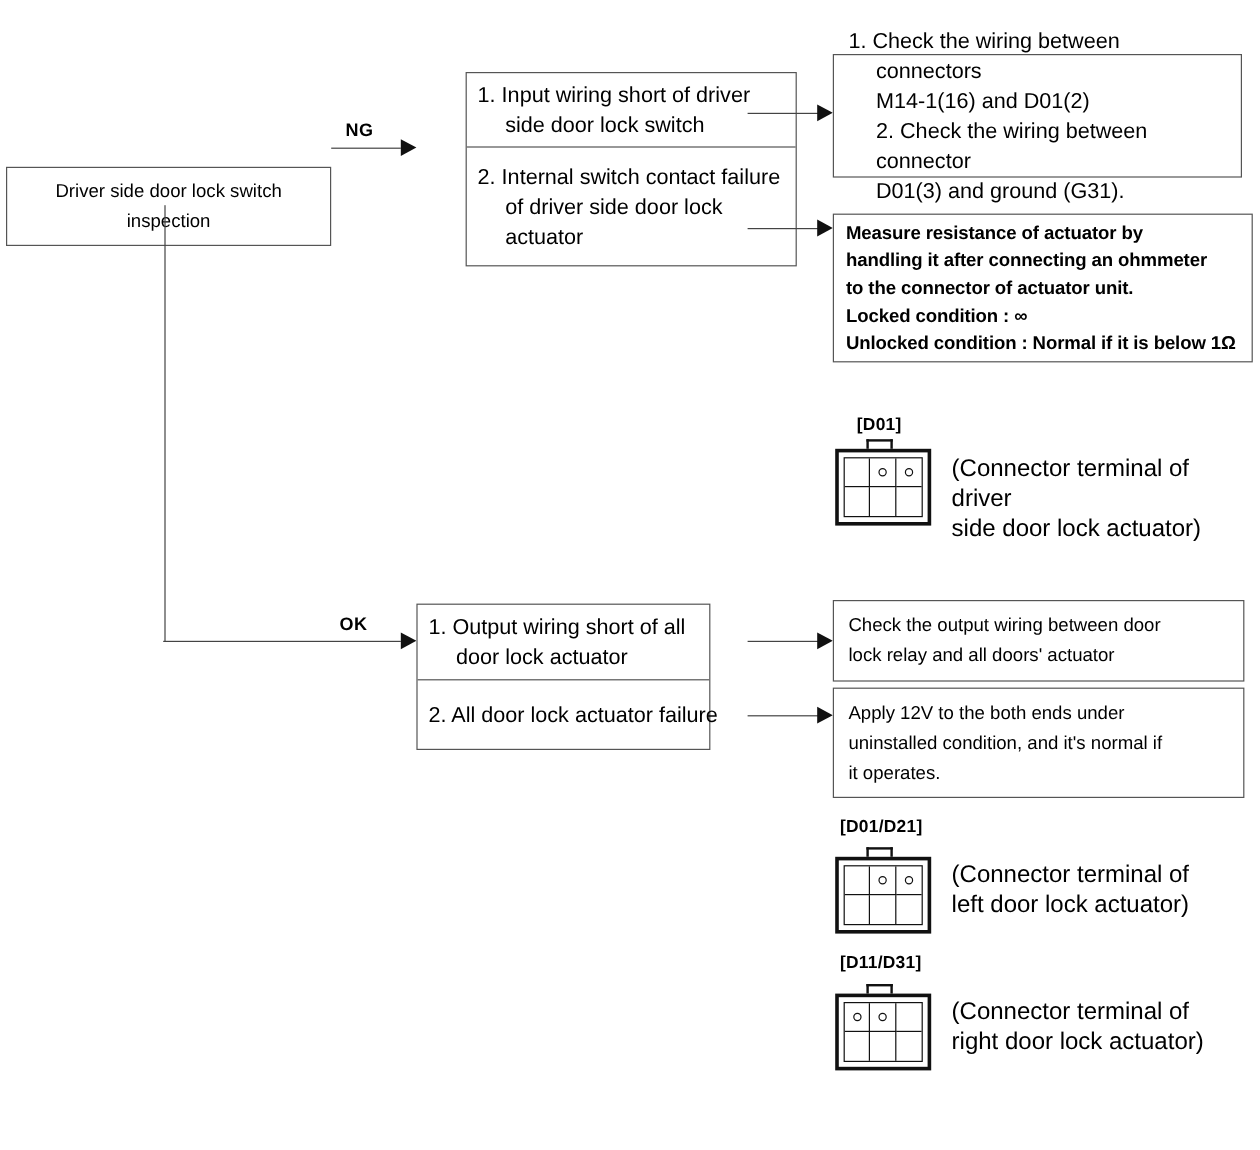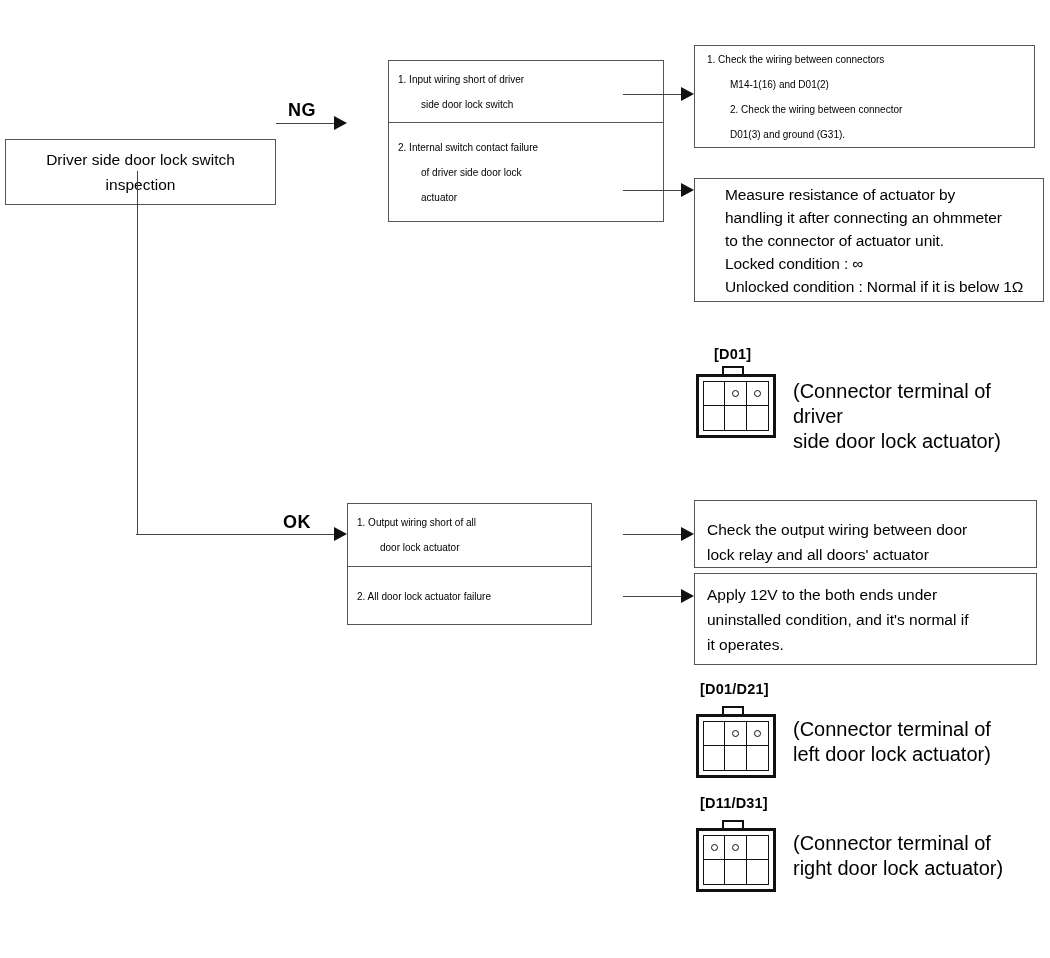--- a/index.html
+++ b/index.html
@@ -35,26 +35,25 @@
     font-size: 15.5px;
     line-height: 25px;
     white-space: pre-line;
     color: #000000;
   }
   .txt-center {
     text-align: center;
     width: 100%;
   }
   .bold-box .txt {
-    font-weight: normal;
+    font-weight: bold;
     letter-spacing: -0.1px;
-    margin-left: 20px;
   }
   .numtxt {
-    font-size: 10px;
+    font-size: 18px;
     line-height: 25px;
     white-space: pre-line;
     padding-left: 23px;
     text-indent: -23px;
   }
   .divider {
     position: absolute;
     height: 0;
     border-top: 1.5px solid #555555;
   }
@@ -71,21 +70,21 @@
   .arrowhead {
     position: absolute;
     width: 0;
     height: 0;
     border-top: 7px solid transparent;
     border-bottom: 7px solid transparent;
     border-left: 13px solid #111111;
   }
   .label {
     position: absolute;
-    font-size: 18px;
+    font-size: 15px;
     font-weight: bold;
     letter-spacing: 0.4px;
   }
   
   .conn-wrap { position: absolute; }
   .conn-tab {
     position: absolute;
     left: 26px;
     top: 0;
     width: 22px;
@@ -240,21 +239,21 @@
     </div>
   </div>
 
   <div class="hline" style="left:623px; top:534px; width:60px;"></div>
   <div class="arrowhead" style="left:681px; top:527px;"></div>
 
   <div class="hline" style="left:623px; top:596px; width:60px;"></div>
   <div class="arrowhead" style="left:681px; top:589px;"></div>
 
   <div class="box" style="left:694px; top:500px; width:343px; height:68px;">
-    <div class="cell" style="left:12px; top:0; right:8px; bottom:0;align-items:flex-end;">
+    <div class="cell" style="left:12px; top:0; right:8px; bottom:0;">
       <div class="txt">Check the output wiring between door
 lock relay and all doors' actuator</div>
     </div>
   </div>
 
   <div class="box" style="left:694px; top:573px; width:343px; height:92px;">
     <div class="cell" style="left:12px; top:0; right:8px; bottom:0;">
       <div class="txt">Apply 12V to the both ends under
 uninstalled condition, and it's normal if
 it operates.</div>

